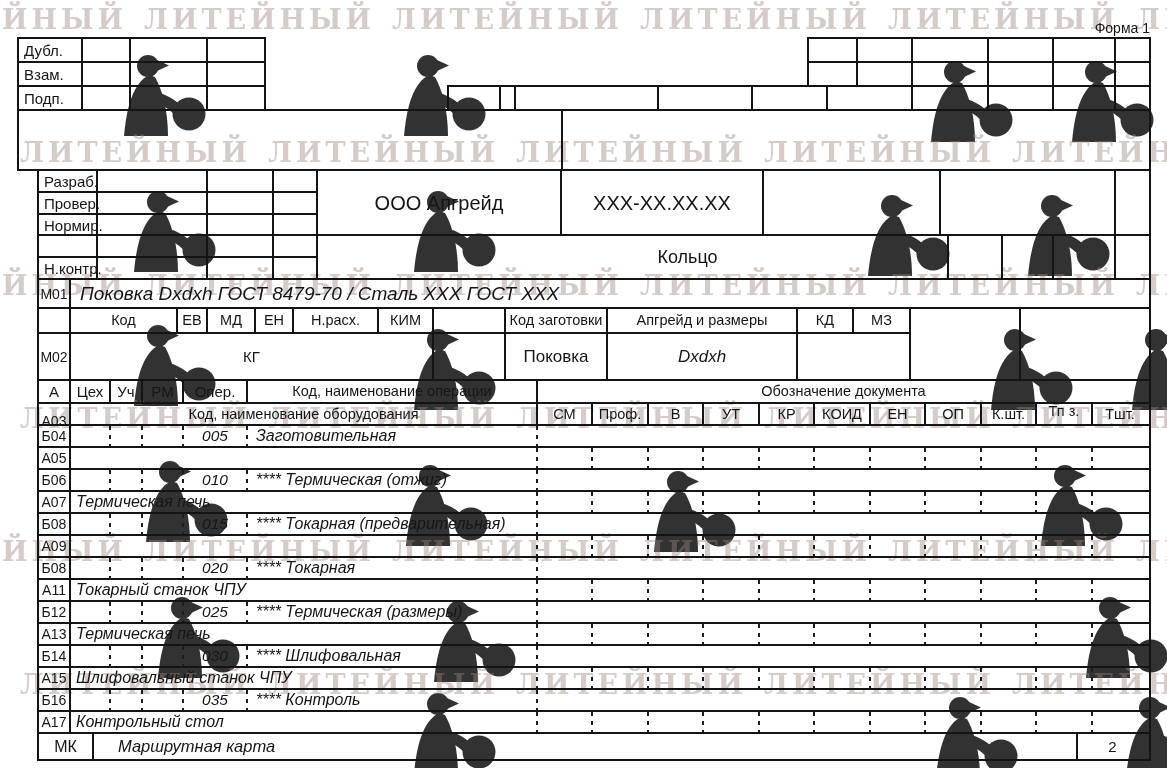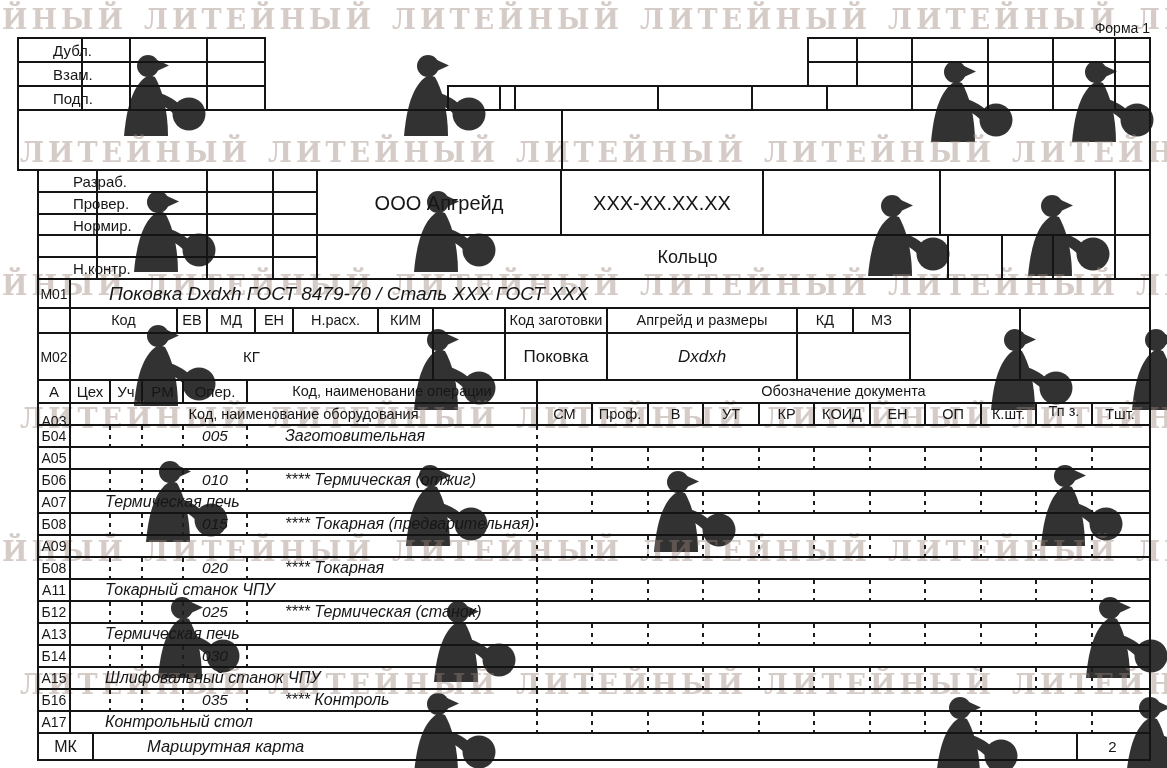--- a/index.html
+++ b/index.html
@@ -3,21 +3,21 @@
 <meta charset="utf-8">
 <style>
   html,body{margin:0;padding:0;background:#ffffff;}
   #doc{position:relative;width:1167px;height:768px;background:#ffffff;overflow:hidden;
        font-family:"Liberation Sans",sans-serif;color:#161616;}
   .ln{position:absolute;background:#141414;z-index:2;}
   .dash{position:absolute;z-index:2;width:2px;
         background-image:repeating-linear-gradient(180deg,#1d1d1d 0 4px,transparent 4px 9px);}
   .cell{position:absolute;z-index:3;display:flex;align-items:center;justify-content:center;
         font-size:15px;white-space:nowrap;line-height:1;}
-  .cell.left{justify-content:flex-start;margin-left:29px;}
+  .cell.left{justify-content:flex-start;}
   .cell.right{justify-content:flex-end;}
   .it{font-style:italic;}
   .f14{font-size:14px;} .f145{font-size:14.5px;} .f16{font-size:16px;}
   .f17{font-size:17px;} .f18{font-size:18px;} .f19{font-size:19px;} .f20{font-size:20px;}
   .title{position:absolute;z-index:3;left:20px;top:0px;height:34px;display:flex;align-items:center;
          font-size:27px;font-weight:700;letter-spacing:-0.3px;color:#0d0d0d;}
   .wm{position:absolute;z-index:1;font-family:"DejaVu Serif",serif;font-weight:700;
       font-size:27px;letter-spacing:4px;color:rgba(155,133,124,0.42);white-space:nowrap;}
   .fig{position:absolute;z-index:0;opacity:0.8;}
 </style>
@@ -378,41 +378,42 @@
     <div class="dash" style="left: 1035px; top: 580px; height: 20px;"></div>
     <div class="dash" style="left: 1091px; top: 580px; height: 20px;"></div>
     <div class="cell left it f16" style="left: 76px; top: 579px; width: 460px; height: 22px;">Токарный станок ЧПУ</div>
     <div class="cell f14" style="left: 38px; top: 601px; width: 32px; height: 22px;">Б12</div>
     <div class="dash" style="left: 109px; top: 602px; height: 20px;"></div>
     <div class="dash" style="left: 141px; top: 602px; height: 20px;"></div>
     <div class="dash" style="left: 182px; top: 602px; height: 20px;"></div>
     <div class="dash" style="left: 246px; top: 602px; height: 20px;"></div>
     <div class="dash" style="left: 536px; top: 602px; height: 20px;"></div>
     <div class="cell it" style="left: 183px; top: 601px; width: 64px; height: 22px; font-size: 15.5px;">025</div>
-    <div class="cell left it f16" style="left: 256px; top: 601px; width: 600px; height: 22px;">**** Термическая (станок)</div>
+    <div class="cell left it f16" style="left: 256px; top: 601px; width: 600px; height: 22px;">**** Термическая (размеры)</div>
     <div class="cell f14" style="left: 38px; top: 623px; width: 32px; height: 22px;">А13</div>
     <div class="dash" style="left: 536px; top: 624px; height: 20px;"></div>
     <div class="dash" style="left: 591px; top: 624px; height: 20px;"></div>
     <div class="dash" style="left: 647px; top: 624px; height: 20px;"></div>
     <div class="dash" style="left: 702px; top: 624px; height: 20px;"></div>
     <div class="dash" style="left: 758px; top: 624px; height: 20px;"></div>
     <div class="dash" style="left: 813px; top: 624px; height: 20px;"></div>
     <div class="dash" style="left: 869px; top: 624px; height: 20px;"></div>
     <div class="dash" style="left: 924px; top: 624px; height: 20px;"></div>
     <div class="dash" style="left: 980px; top: 624px; height: 20px;"></div>
     <div class="dash" style="left: 1035px; top: 624px; height: 20px;"></div>
     <div class="dash" style="left: 1091px; top: 624px; height: 20px;"></div>
     <div class="cell left it f16" style="left: 76px; top: 623px; width: 460px; height: 22px;">Термическая печь</div>
     <div class="cell f14" style="left: 38px; top: 645px; width: 32px; height: 22px;">Б14</div>
     <div class="dash" style="left: 109px; top: 646px; height: 20px;"></div>
     <div class="dash" style="left: 141px; top: 646px; height: 20px;"></div>
     <div class="dash" style="left: 182px; top: 646px; height: 20px;"></div>
     <div class="dash" style="left: 246px; top: 646px; height: 20px;"></div>
     <div class="dash" style="left: 536px; top: 646px; height: 20px;"></div>
     <div class="cell it" style="left: 183px; top: 645px; width: 64px; height: 22px; font-size: 15.5px;">030</div>
+    <div class="cell left it f16" style="left: 256px; top: 645px; width: 600px; height: 22px;">**** Шлифовальная</div>
     <div class="cell f14" style="left: 38px; top: 667px; width: 32px; height: 22px;">А15</div>
     <div class="dash" style="left: 536px; top: 668px; height: 20px;"></div>
     <div class="dash" style="left: 591px; top: 668px; height: 20px;"></div>
     <div class="dash" style="left: 647px; top: 668px; height: 20px;"></div>
     <div class="dash" style="left: 702px; top: 668px; height: 20px;"></div>
     <div class="dash" style="left: 758px; top: 668px; height: 20px;"></div>
     <div class="dash" style="left: 813px; top: 668px; height: 20px;"></div>
     <div class="dash" style="left: 869px; top: 668px; height: 20px;"></div>
     <div class="dash" style="left: 924px; top: 668px; height: 20px;"></div>
     <div class="dash" style="left: 980px; top: 668px; height: 20px;"></div>

